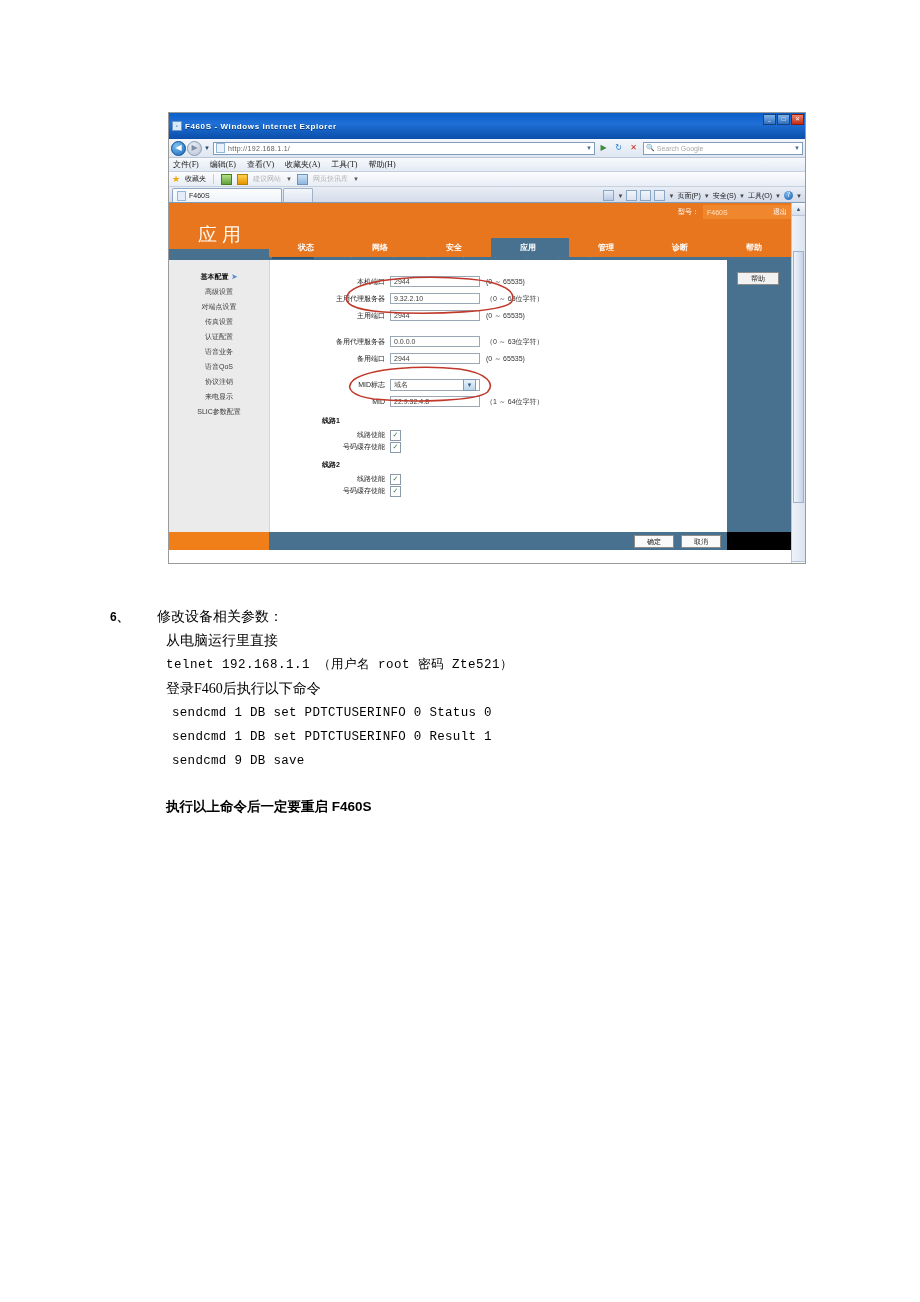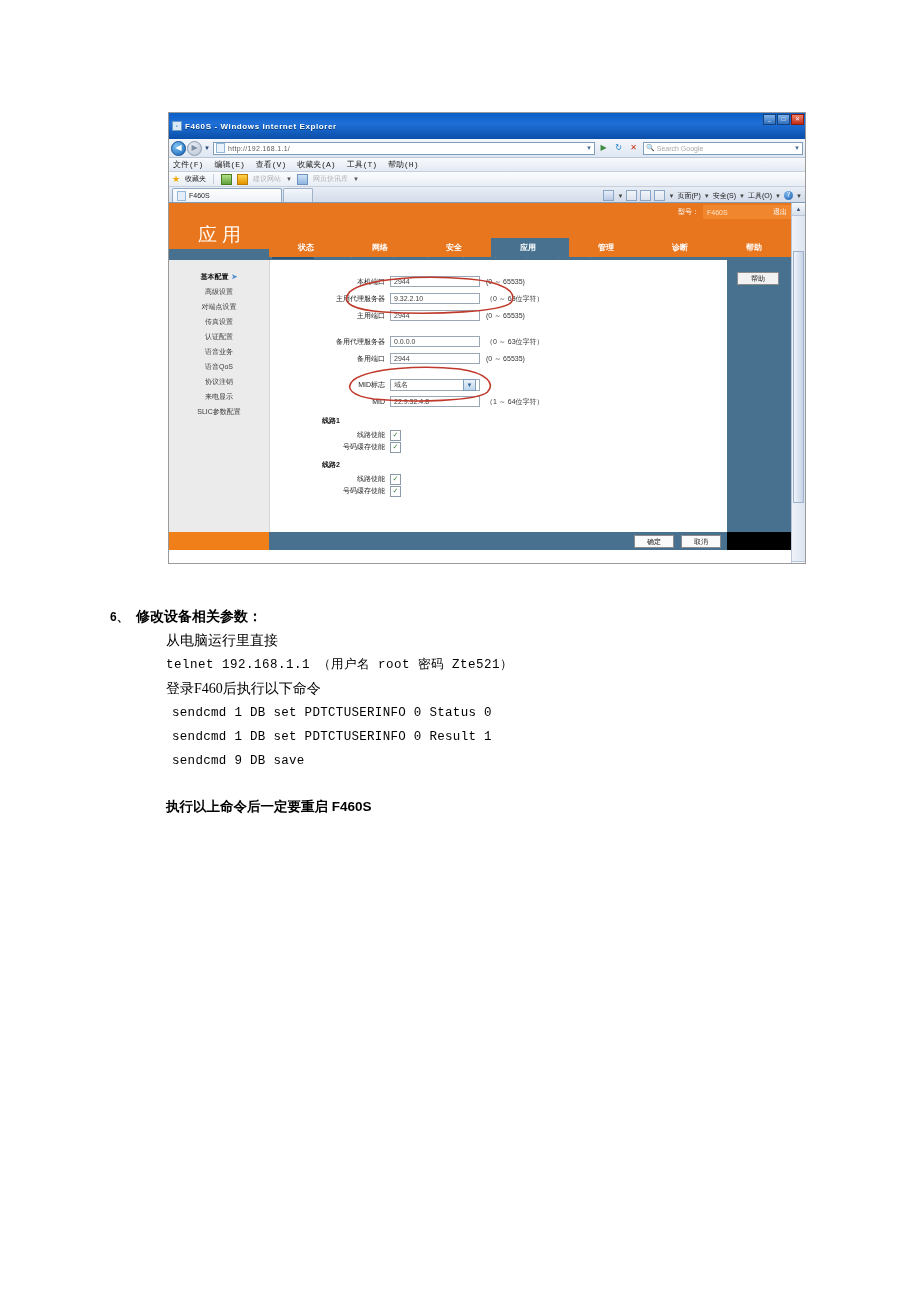--- a/index.html
+++ b/index.html
@@ -47,21 +47,21 @@
   .abtn.stop{color:#cf2b14;font-weight:bold;}
   .searchbox{width:160px;height:13px;background:#fff;border:1px solid #7f9db9;margin-left:3px;
              display:flex;align-items:center;padding:0 2px;box-sizing:border-box;}
   .searchbox .mag{font-size:7px;color:#8494a8;margin-right:2px;}
   .searchbox .ph{font-size:7px;color:#a8a8a8;font-family:"Liberation Sans",sans-serif;}
   .searchbox .sdrop{margin-left:auto;font-size:6px;color:#4a6f99;}
 
   
   .menubar{height:13px;background:linear-gradient(#f7f9fc,#e4eaf3);display:flex;align-items:center;
            padding:0 4px;gap:11px;border-bottom:1px solid #c5cfdd;}
-  .menuitem{font-size:8px;color:#1a1a1a;font-family:Liberation Mono, monospace;white-space:nowrap;}
+  .menuitem{font-size:8px;color:#1a1a1a;font-family:Liberation Serif, serif;white-space:nowrap;}
 
   
   .favbar{height:14px;background:linear-gradient(#fbfcfe,#e8edf5);display:flex;align-items:center;
           padding:0 3px;gap:5px;border-bottom:1px solid #c5cfdd;}
   .star{color:#f0a800;font-size:9px;}
   .fav-lbl{font-size:7px;color:#1a1a1a;font-family:"Liberation Sans",sans-serif;}
   .fav-sep{width:1px;height:10px;background:#c2ccda;margin:0 2px;}
   .fav-ic{width:9px;height:9px;background:linear-gradient(#ffd24d,#e59400);border:1px solid #b97d00;}
   .fav-ic.g{background:linear-gradient(#b6e08a,#5fa23b);border-color:#46801f;}
   .fav-ic.b{background:linear-gradient(#cfe2f7,#8fb6de);border-color:#6b93bd;}
@@ -164,21 +164,21 @@
   .r-foot-black{width:64px;height:18px;background:#000;}
 
   
   .ink{position:absolute;pointer-events:none;}
 
   
   .doc{position:absolute;left:0;top:605px;width:920px;}
   .para{display:flex;font-size:13px;color:#000;line-height:24px;}
   .num{width:26px;text-align:left;padding-left:110px;box-sizing:content-box;font-weight:bold;
        font-family:"Liberation Sans",sans-serif;font-size:12px;}
-  .ptxt{font-family:"Liberation Serif","DejaVu Serif",serif;font-size:14px;font-weight:bold;}
+  .ptxt{font-family:"Liberation Serif","DejaVu Serif",serif;font-size:14px;font-weight:normal;margin-left:21px;}
   .line{margin-left:166px;font-size:14px;line-height:24px;color:#000;}
   .line.mono{font-family:"Liberation Mono","DejaVu Sans Mono",monospace;font-size:12.5px;
              letter-spacing:.5px;}
   .line.cmd{margin-left:172px;font-family:"Liberation Mono","DejaVu Sans Mono",monospace;
             font-size:12.5px;letter-spacing:.3px;}
   .line.bold{font-weight:bold;font-family:"Liberation Sans",sans-serif;font-size:13.5px;}
   .gap{height:22px;}
 </style>
 </head>
 <body>

